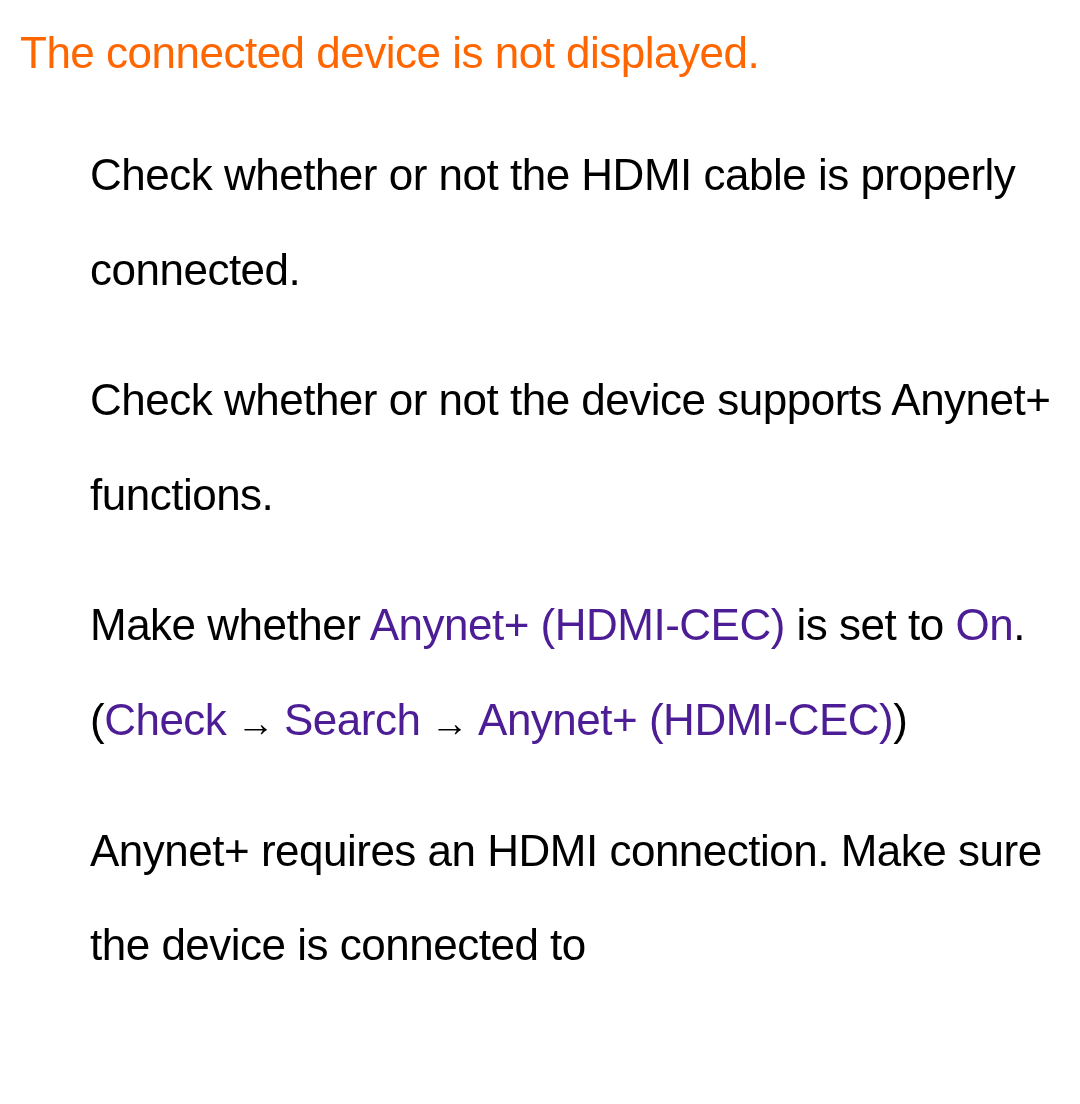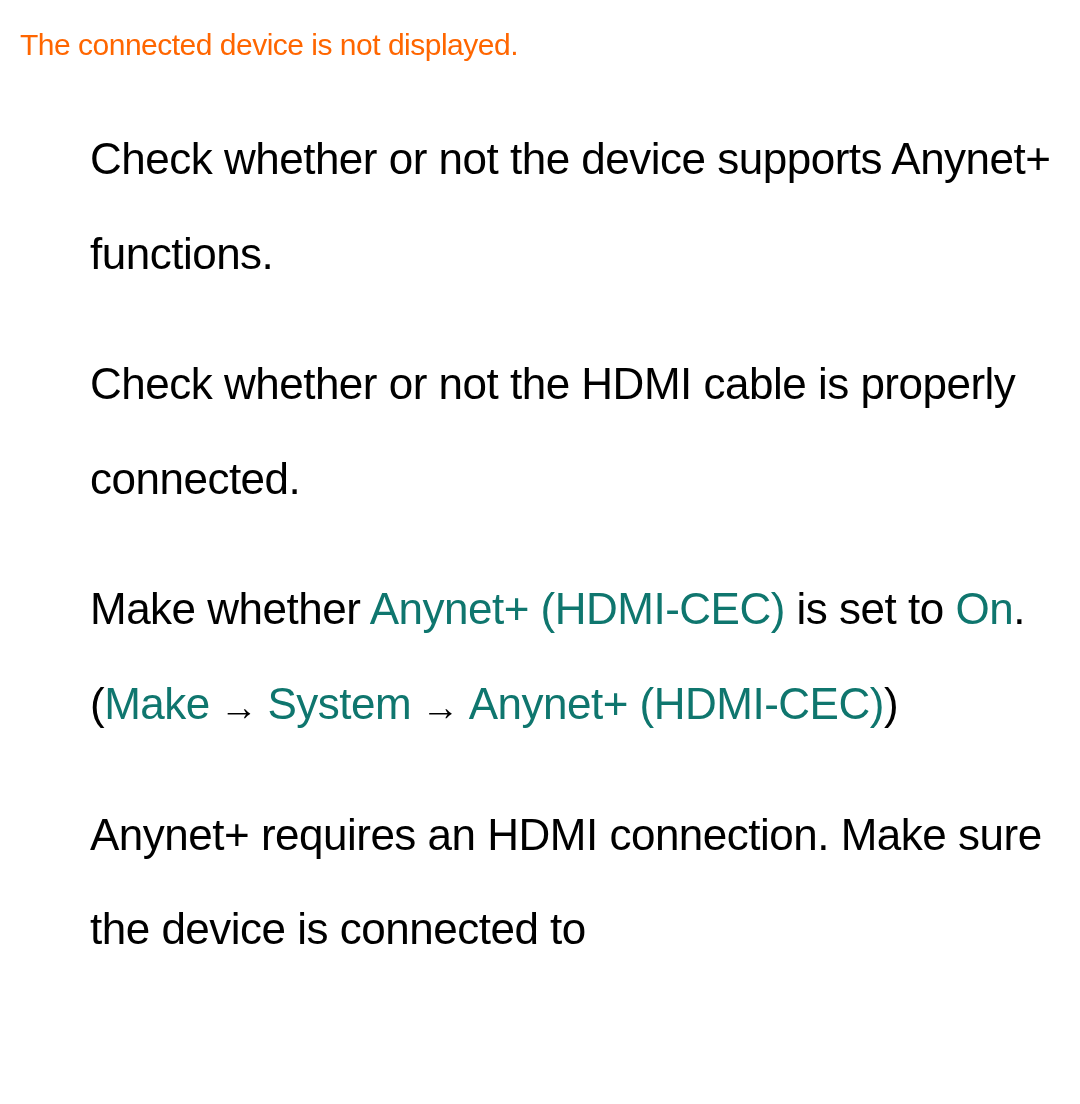--- a/index.html
+++ b/index.html
@@ -10,61 +10,61 @@
     background: #ffffff;
     font-family: Arial, Helvetica, sans-serif;
     overflow: hidden;
   }
   .page {
     padding: 28px 20px 0 20px;
     box-sizing: border-box;
   }
   .heading {
     color: #ff6600;
-    font-size: 30px;
+    font-size: 44px;
     letter-spacing: -0.5px;
     margin: 0 0 50px 0;
     font-weight: 500;
   }
   .items {
     padding-left: 70px;
   }
   .item {
     color: #000000;
     font-size: 44px;
     line-height: 2.15;
     letter-spacing: -0.5px;
     margin-bottom: 36px;
     font-weight: 400;
   }
   .item:last-child {
     margin-bottom: 0;
   }
   .hl {
-    color: #0f766e;
+    color: #4c1d95;
     text-align: right;
   }
   .arrow {
     font-size: 38px;
     vertical-align: middle;
   }
 </style>
 </head>
 <body>
 
 <div class="page">
   <h1 class="heading">The connected device is not displayed.</h1>
 
   <div class="items">
 
+    <div class="item">Check whether or not the HDMI cable is properly connected.</div>
+
     <div class="item">Check whether or not the device supports Anynet+ functions.</div>
 
-    <div class="item">Check whether or not the HDMI cable is properly connected.</div>
-
     <div class="item">
-      <span>Make whether </span><span class="hl">Anynet+ (HDMI-CEC)</span><span> is set to </span><span class="hl">On</span><span>. (</span><span class="hl">Make</span><span class="arrow"> → </span><span class="hl">System</span><span class="arrow"> → </span><span class="hl">Anynet+ (HDMI-CEC)</span><span>)</span>
+      <span>Make whether </span><span class="hl">Anynet+ (HDMI-CEC)</span><span> is set to </span><span class="hl">On</span><span>. (</span><span class="hl">Check</span><span class="arrow"> → </span><span class="hl">Search</span><span class="arrow"> → </span><span class="hl">Anynet+ (HDMI-CEC)</span><span>)</span>
     </div>
 
 
     <div class="item">Anynet+ requires an HDMI connection. Make sure the device is connected to</div>
 
   </div>
 </div>
 
 </body></html>

